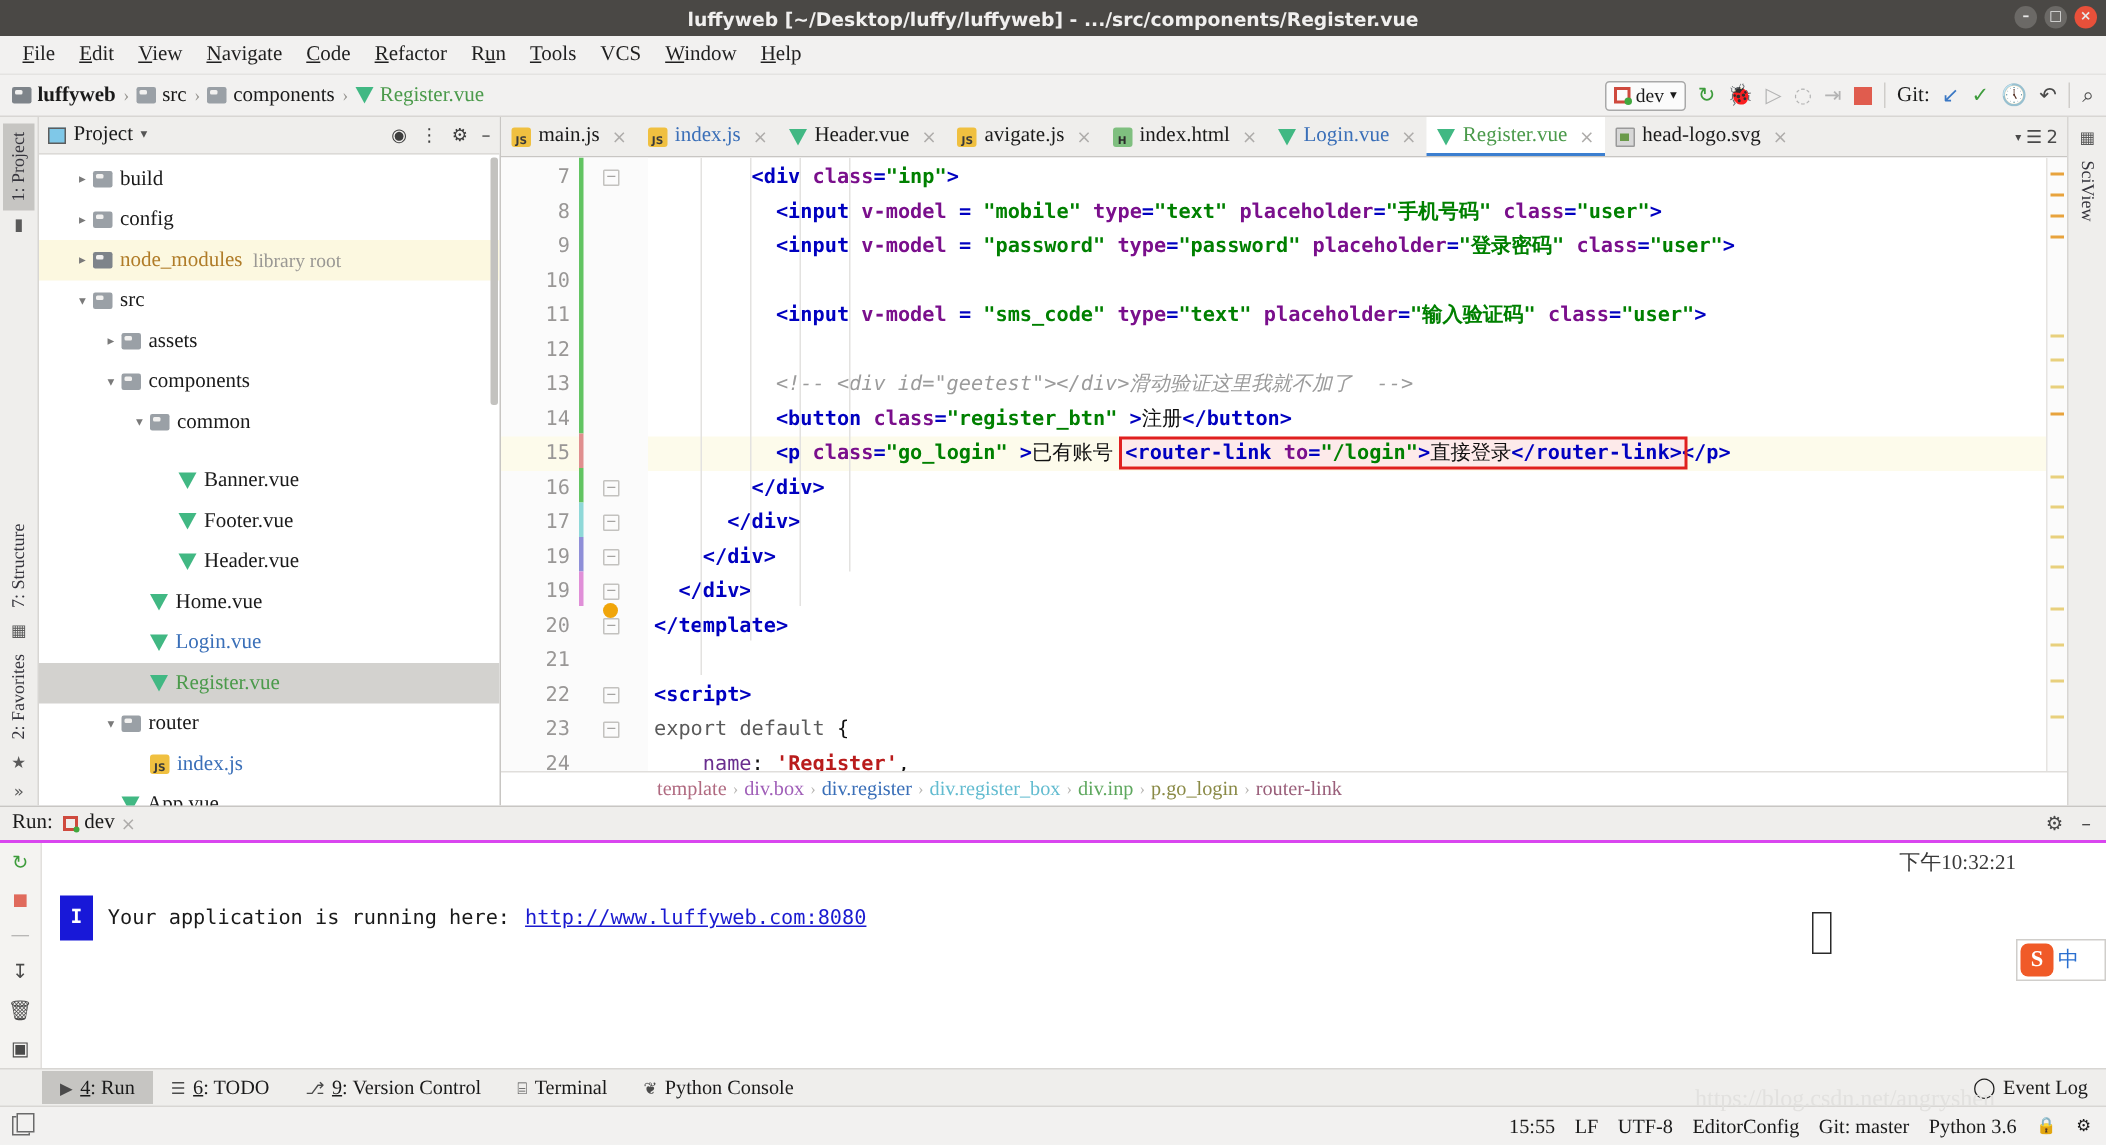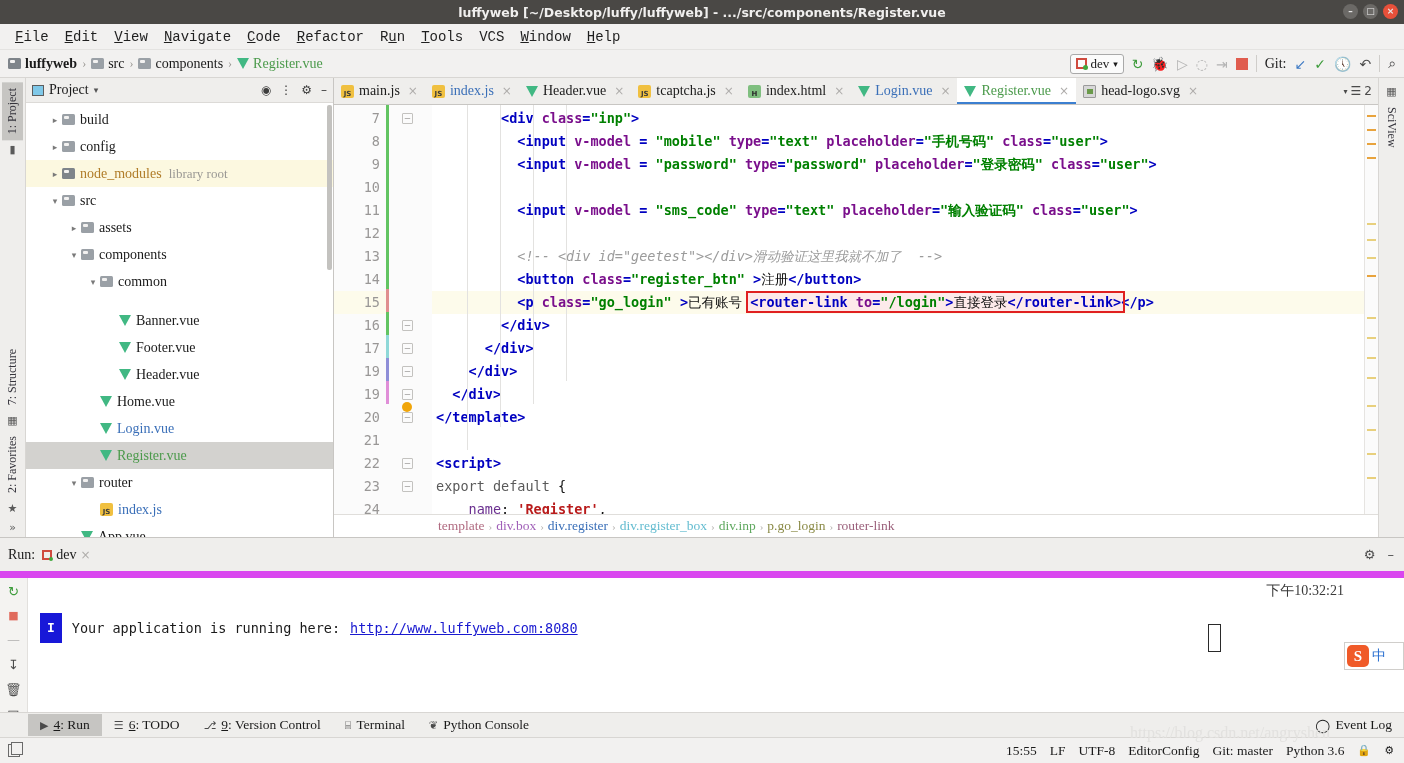--- a/index.html
+++ b/index.html
@@ -25,21 +25,21 @@
     display:flex;align-items:center;justify-content:center; color:#e8e8e8; font-size:9px;
     font-family:"DejaVu Sans",sans-serif; line-height:1;}
   .win-btn.close { background: #e8503a; }
 
   
   .menubar {
     height: 26px; background: #f2f1f0; display: flex; align-items: center;
     padding-left: 8px; gap: 2px; flex: none; border-bottom: 1px solid #e4e3e1;
   }
   .menu-item { padding: 2px 7px; font-size: 14px; color: #1f1f1f; cursor: default;
-     font-family: Liberation Mono, monospace; }
+     font-family: Liberation Serif, serif; }
   .menu-item u { text-decoration: underline; }
 
   
   .navbar {
     height: 28px; background: #f2f1f0; display: flex; align-items: center;
     padding-left: 8px; flex: none; border-bottom: 1px solid #d8d6d3; gap: 2px;
   }
   .crumb { display: flex; align-items: center; gap: 4px; font-size: 14px; }
   .crumb-sep { color: #9a9894; margin: 0 3px; font-size: 12px; }
   .crumb.bold { font-weight: bold; }
@@ -175,22 +175,22 @@
 
   
   .ebreadcrumb { height: 23px; background: #fff; border-top: 1px solid #e0dedb;
      display:flex; align-items:center; padding-left: 104px; gap: 4px; font-size: 13.5px; flex:none; }
   .bc { font-family:"Liberation Serif", serif; }
   .bc-sep { color:#b9b7b4; font-size:11px; }
 
   
   .runpanel { height: 175px; background: #fff; flex:none; display:flex; flex-direction:column;
      border-top:1px solid #c8c6c3; }
-  .run-head { height: 40px; background: #efeeec; display:flex; align-items:center;
-     padding-left: 8px; gap: 7px; font-size: 14px; flex:none; border-bottom:7px solid #d946ef;}
+  .run-head { height: 24px; background: #efeeec; display:flex; align-items:center;
+     padding-left: 8px; gap: 7px; font-size: 14px; flex:none; border-bottom:2px solid #d946ef;}
   .run-head .cfg { display:flex; align-items:center; gap:4px; }
   .run-head .sq { width:10px;height:10px;border:2px solid #cf4a3e; position:relative;}
   .run-head .sq::after{content:"";position:absolute;right:-3px;bottom:-3px;width:4px;height:4px;
      border-radius:50%;background:#41a83e;}
   .run-head .x { color:#aeacaa; font-size:12px; font-family:"DejaVu Sans",sans-serif;}
   .run-head .right { margin-left:auto; display:flex; align-items:center; gap:12px; padding-right:10px;
      font-size:13px; color:#4a4a4a; font-family:"DejaVu Sans",sans-serif;}
   .run-body { flex:1; display:flex; min-height:0; }
   .run-rail { width:28px; background:#f4f3f1; display:flex; flex-direction:column; align-items:center;
      gap:10px; padding-top:6px; flex:none; border-right:1px solid #e2e0dd;}
@@ -426,21 +426,21 @@
             <span class="name blue">index.js</span>
             <span class="x">×</span>
           </div>
           <div class="tab">
             <span class="vue-ico"></span>
             <span class="name normal">Header.vue</span>
             <span class="x">×</span>
           </div>
           <div class="tab">
             <span class="js-ico">JS</span>
-            <span class="name normal">tcaptcha.js</span>
+            <span class="name normal">avigate.js</span>
             <span class="x">×</span>
           </div>
           <div class="tab">
             <span class="html-ico">H</span>
             <span class="name normal">index.html</span>
             <span class="x">×</span>
           </div>
           <div class="tab">
             <span class="vue-ico"></span>
             <span class="name blue">Login.vue</span>

